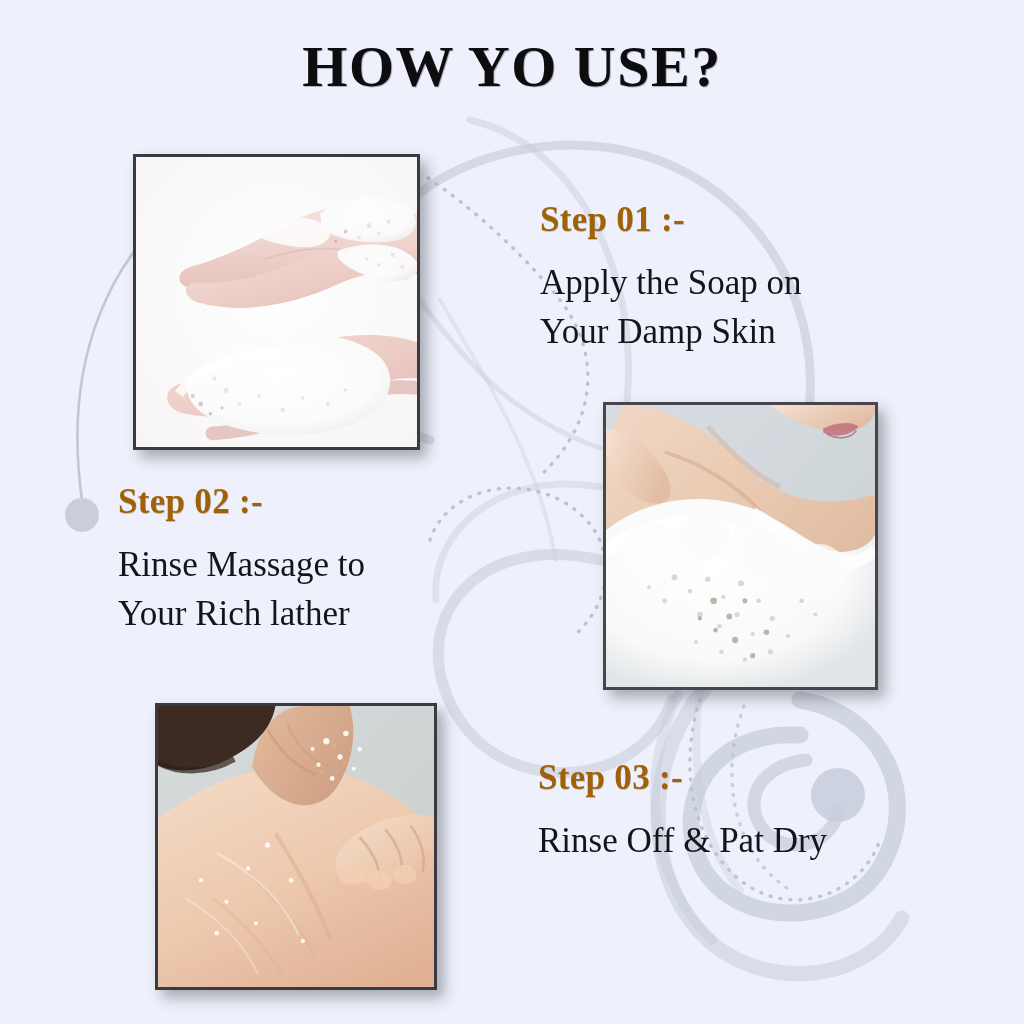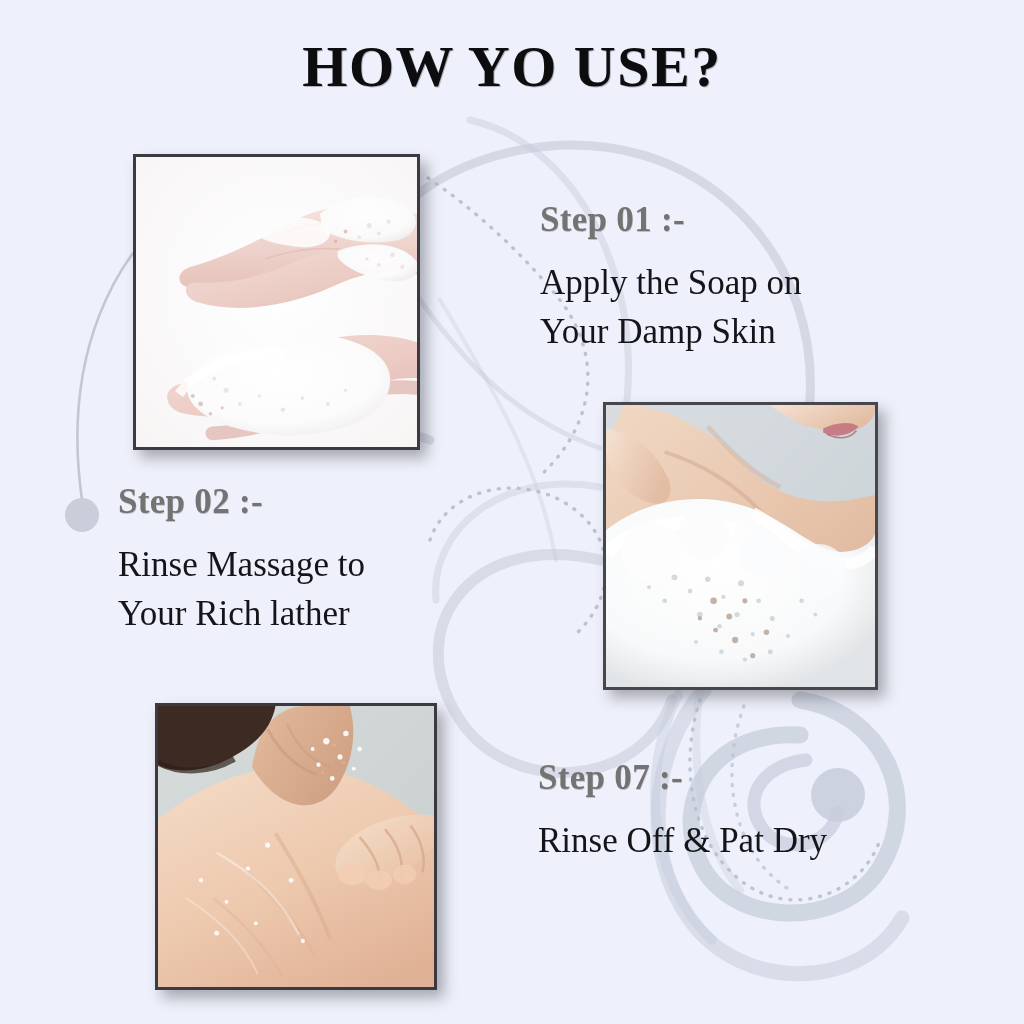--- a/index.html
+++ b/index.html
@@ -67,21 +67,21 @@
   #photo-3 { left: 155px; top: 703px; width: 282px; height: 287px; }
 
   
   .step-block {
     position: absolute;
   }
   .step-label {
     font-family: "Liberation Serif", serif;
     font-weight: bold;
     font-size: 35px;
-    color: #737373;
+    color: #a16207;
     letter-spacing: 0.3px;
     margin-bottom: 18px;
     text-shadow: 0.5px 0.5px 0 rgba(0,0,0,0.2);
   }
   .step-desc {
     font-family: "Liberation Serif", serif;
     font-weight: normal;
     font-size: 35px;
     line-height: 1.40;
     color: #151519;
@@ -390,19 +390,19 @@
 
   <div class="step-block" id="step-2">
     <div class="step-label">Step 02 :-</div>
     <div class="step-desc">
       <div>Rinse Massage to</div>
       <div>Your Rich lather</div>
     </div>
   </div>
 
   <div class="step-block" id="step-3">
-    <div class="step-label">Step 07 :-</div>
+    <div class="step-label">Step 03 :-</div>
     <div class="step-desc">
       <div>Rinse Off &amp; Pat Dry</div>
     </div>
   </div>
 
 </div>
 
 </body></html>

